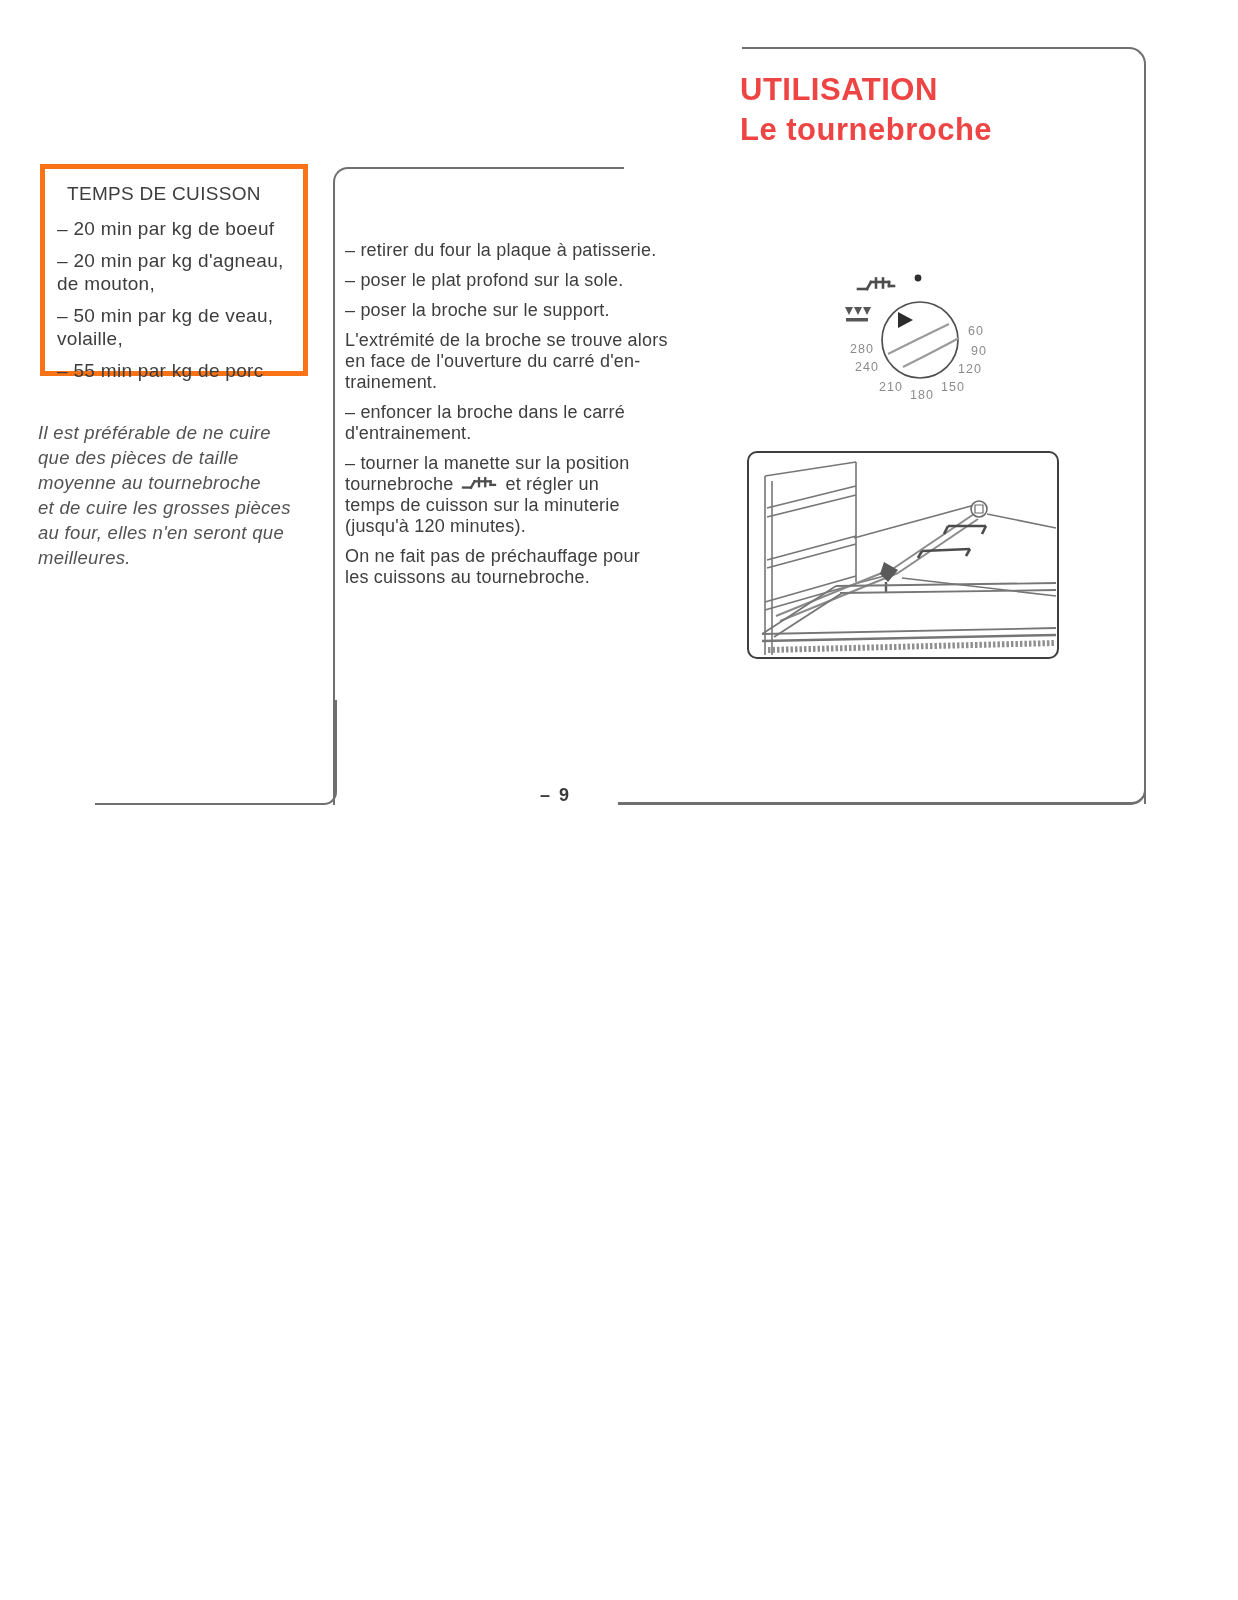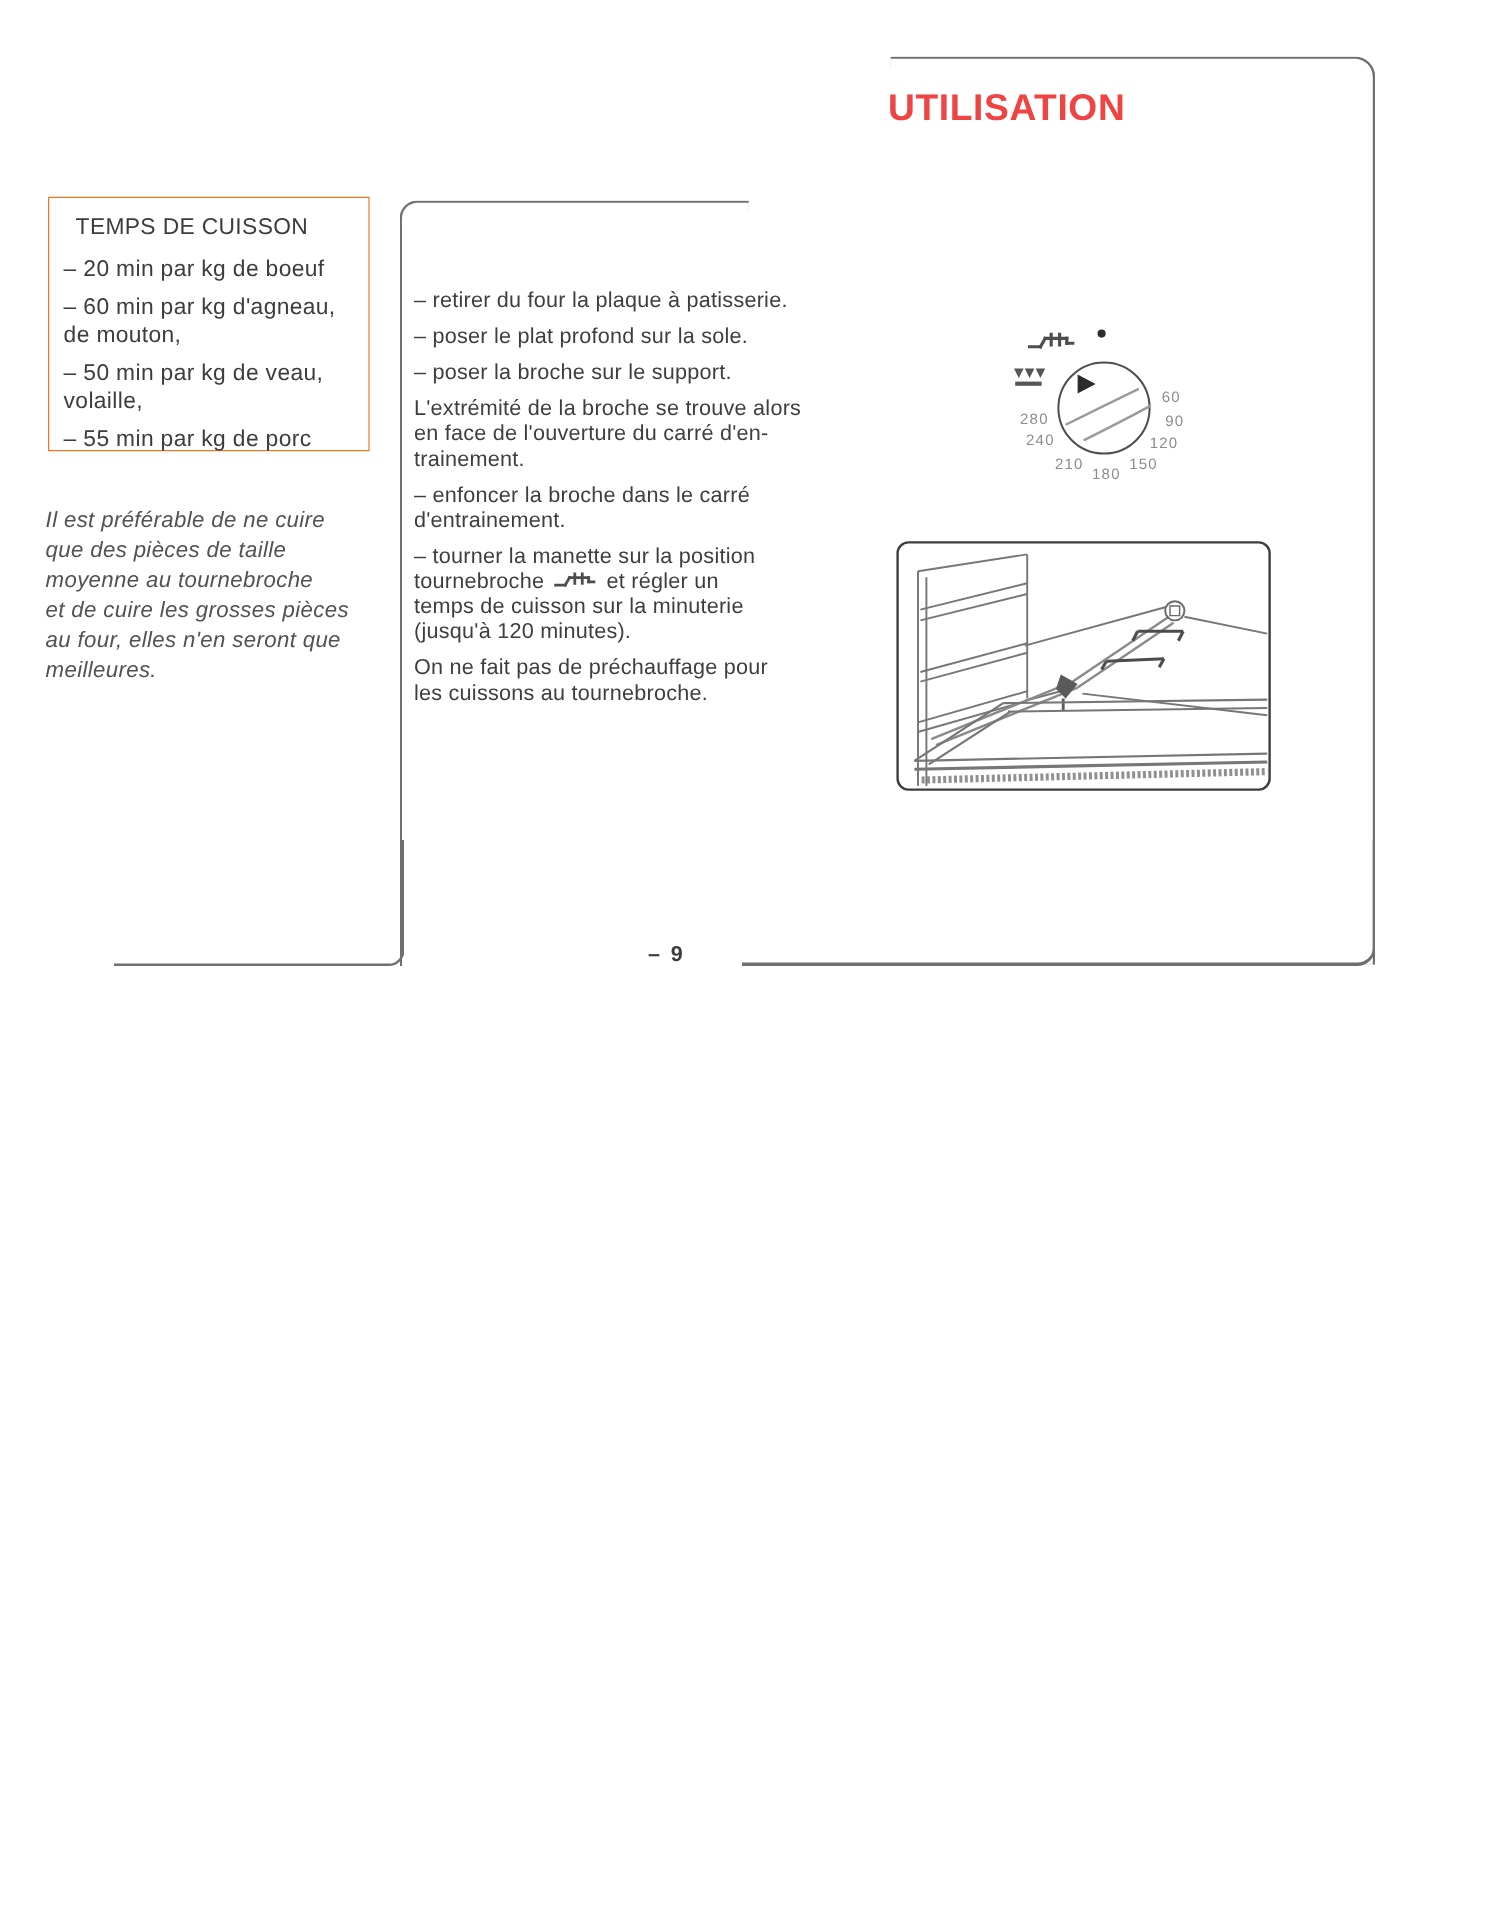--- a/index.html
+++ b/index.html
@@ -16,21 +16,21 @@
     border-right:2px solid #6f6f6f;border-bottom:2px solid #6f6f6f;border-bottom-right-radius:13px;}
   .outline-right-a{left:742px;top:47px;width:402px;height:755px;
     border-top:2px solid #6f6f6f;border-right:2px solid #6f6f6f;border-top-right-radius:17px;}
   .outline-right-b{left:618px;top:700px;width:526px;height:102px;
     border-right:2px solid #6f6f6f;border-bottom:3px solid #6f6f6f;border-bottom-right-radius:15px;}
 
   .page-title{left:740px;top:70px;width:400px;
     font-size:31px;font-weight:700;color:#ef4444;line-height:40px;letter-spacing:.5px;}
 
   .times-box{left:40px;top:164px;width:268px;height:212px;
-    border:1px solid #f97316;box-sizing:border-box;padding:13px 6px 0 12px;
+    border:5px solid #f97316;box-sizing:border-box;padding:13px 6px 0 12px;
     font-size:19px;line-height:23px;letter-spacing:.3px;color:#3d3d3d;}
   .times-box .heading{margin:0 0 12px 10px;}
   .times-box .item{margin:0 0 9px 0;white-space:pre-line;}
 
   .advice-note{left:38px;top:420px;width:300px;
     font-style:italic;font-size:18.5px;line-height:25px;color:#525252;
     letter-spacing:.3px;white-space:pre-line;}
 
   .instructions{left:345px;top:240px;width:400px;
     font-size:18px;line-height:21px;letter-spacing:.2px;color:#3e3e3e;}
@@ -46,26 +46,27 @@
 </head>
 <body>
 
 <div class="abs outline-left-a"></div>
 <div class="abs outline-left-b"></div>
 <div class="abs outline-right-a"></div>
 <div class="abs outline-right-b"></div>
 
 <div class="abs page-title">
   <div>UTILISATION</div>
+  <div>Le tournebroche</div>
 </div>
 
 <div class="abs times-box">
   <div class="heading">TEMPS DE CUISSON</div>
   <div class="item">– 20 min par kg de boeuf</div>
-  <div class="item">– 60 min par kg d'agneau,
+  <div class="item">– 20 min par kg d'agneau,
 de mouton,</div>
   <div class="item">– 50 min par kg de veau,
 volaille,</div>
   <div class="item">– 55 min par kg de porc</div>
 </div>
 
 <div class="abs advice-note">Il est préférable de ne cuire
 que des pièces de taille
 moyenne au tournebroche
 et de cuire les grosses pièces

